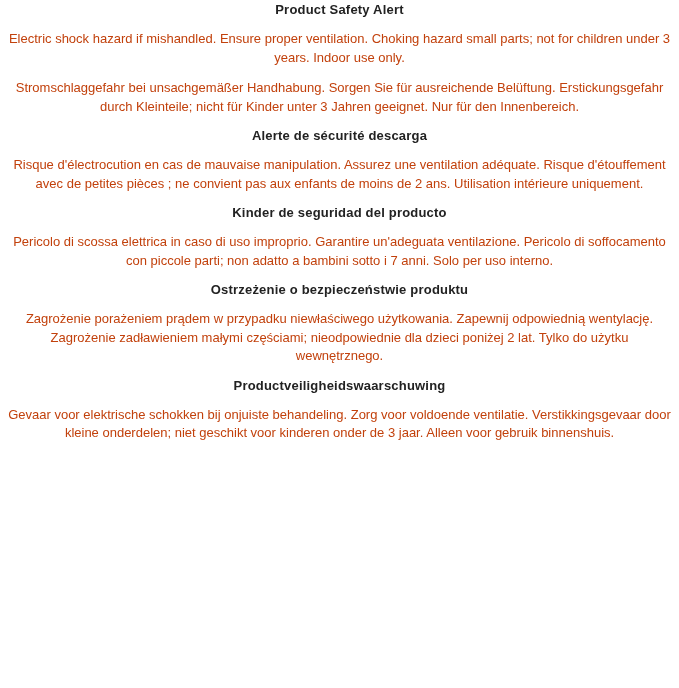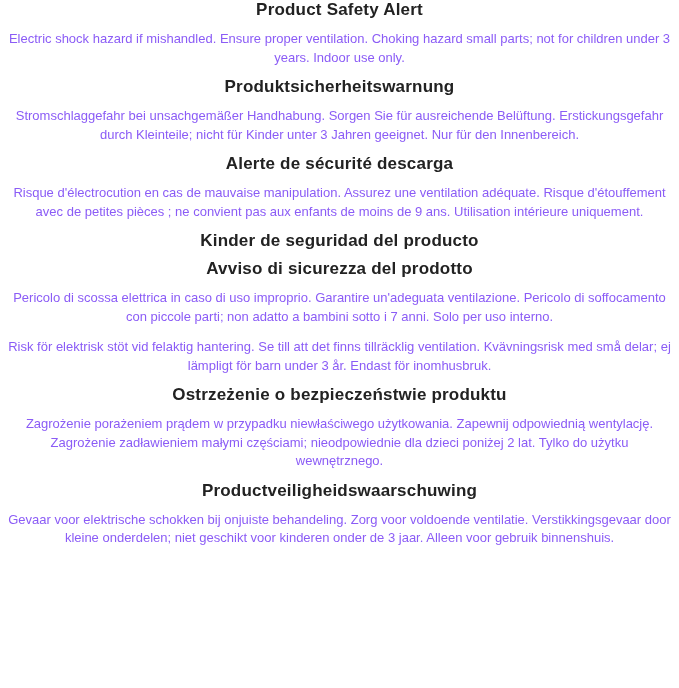--- a/index.html
+++ b/index.html
@@ -13,67 +13,64 @@
     width: 679px;
     min-height: 688px;
     margin: 0 auto;
     padding: 2px 8px 4px;
     font-family: "Liberation Sans", "DejaVu Sans", sans-serif;
     text-align: center;
     background: #ffffff;
   }
   .safety-section h2 {
     margin: 0 0 12px 0;
-    font-size: 17px;
+    font-size: 13px;
     line-height: 16px;
     font-weight: 700;
     color: #222222;
     letter-spacing: 0.2px;
   }
   .safety-section p {
     margin: 0 0 12px 0;
     font-size: 13px;
     line-height: 18.5px;
     font-weight: 400;
-    color: #8b5cf6;
+    color: #c2410c;
   }
   .safety-section:last-child p {
     margin-bottom: 0;
   }
 </style>
 </head>
 <body>
 
 <main class="doc">
   <section class="safety-section">
     <h2>Product Safety Alert</h2>
     <p>Electric shock hazard if mishandled. Ensure proper ventilation. Choking hazard small parts; not for children under 3 years. Indoor use only.</p>
   </section>
 
   <section class="safety-section">
-    <h2>Produktsicherheitswarnung</h2>
     <p>Stromschlaggefahr bei unsachgemäßer Handhabung. Sorgen Sie für ausreichende Belüftung. Erstickungsgefahr durch Kleinteile; nicht für Kinder unter 3 Jahren geeignet. Nur für den Innenbereich.</p>
   </section>
 
   <section class="safety-section">
     <h2>Alerte de sécurité descarga</h2>
-    <p>Risque d'électrocution en cas de mauvaise manipulation. Assurez une ventilation adéquate. Risque d'étouffement avec de petites pièces ; ne convient pas aux enfants de moins de 9 ans. Utilisation intérieure uniquement.</p>
+    <p>Risque d'électrocution en cas de mauvaise manipulation. Assurez une ventilation adéquate. Risque d'étouffement avec de petites pièces ; ne convient pas aux enfants de moins de 2 ans. Utilisation intérieure uniquement.</p>
   </section>
 
   <section class="safety-section">
     <h2>Kinder de seguridad del producto</h2>
   </section>
 
   <section class="safety-section">
-    <h2>Avviso di sicurezza del prodotto</h2>
     <p>Pericolo di scossa elettrica in caso di uso improprio. Garantire un'adeguata ventilazione. Pericolo di soffocamento con piccole parti; non adatto a bambini sotto i 7 anni. Solo per uso interno.</p>
   </section>
 
   <section class="safety-section">
-    <p>Risk för elektrisk stöt vid felaktig hantering. Se till att det finns tillräcklig ventilation. Kvävningsrisk med små delar; ej lämpligt för barn under 3 år. Endast för inomhusbruk.</p>
   </section>
 
   <section class="safety-section">
   </section>
 
   <section class="safety-section">
     <h2>Ostrzeżenie o bezpieczeństwie produktu</h2>
     <p>Zagrożenie porażeniem prądem w przypadku niewłaściwego użytkowania. Zapewnij odpowiednią wentylację. Zagrożenie zadławieniem małymi częściami; nieodpowiednie dla dzieci poniżej 2 lat. Tylko do użytku wewnętrznego.</p>
   </section>
 

